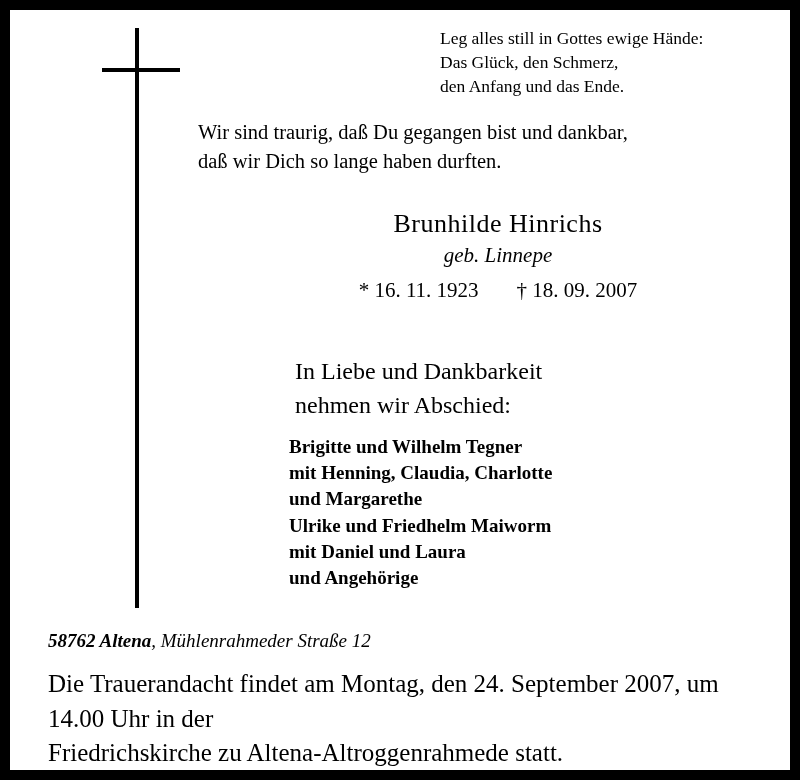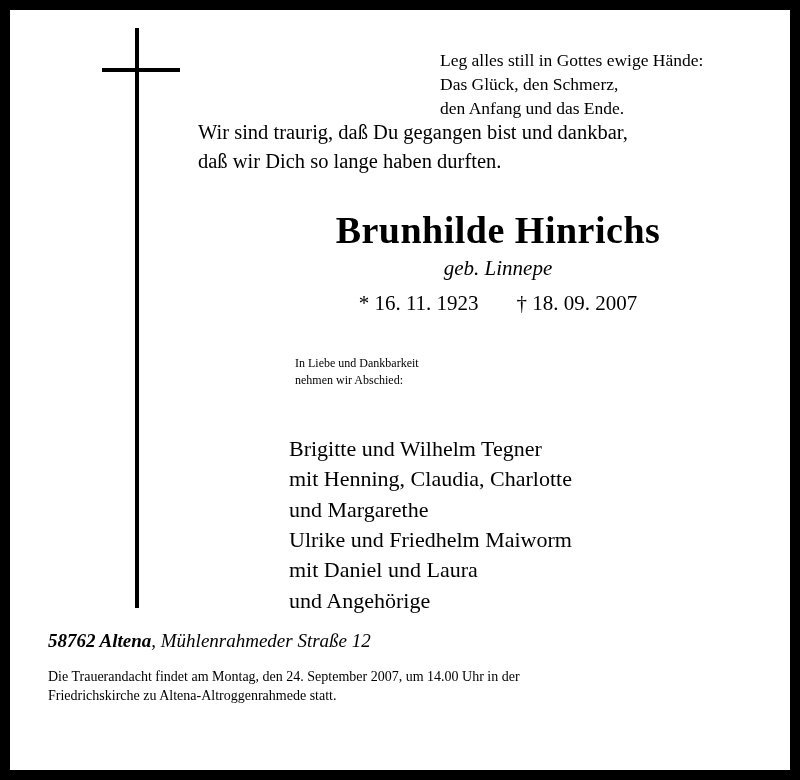--- a/index.html
+++ b/index.html
@@ -51,21 +51,21 @@
     top: 40px;
     width: 78px;
     height: 4px;
     background: #000;
   }
 
   
   .verse {
     position: absolute;
     left: 430px;
-    top: 38px;
+    top: 16px;
     font-size: 17.5px;
     line-height: 1.38;
     text-align: left;
     white-space: pre-line;
   }
 
   
   .intro {
     position: absolute;
     left: 188px;
@@ -79,22 +79,22 @@
 
   
   .name-block {
     position: absolute;
     left: 188px;
     top: 200px;
     width: 600px;
     text-align: center;
   }
   .name {
-    font-size: 38px;
-    font-weight: bold;
+    font-size: 26px;
+    font-weight: normal;
     letter-spacing: 0.5px;
     line-height: 1.1;
   }
   .maiden {
     margin-top: 4px;
     font-size: 21px;
     line-height: 1.2;
     font-style: italic;
   }
   .dates {
@@ -105,33 +105,33 @@
   .dates .gap {
     display: inline-block;
     width: 38px;
   }
 
   
   .farewell {
     position: absolute;
     left: 285px;
     top: 345px;
-    font-size: 12px;
+    font-size: 24px;
     line-height: 1.4;
     text-align: left;
     white-space: pre-line;
   }
 
   
   .family {
     position: absolute;
     left: 279px;
     top: 424px;
-    font-size: 22px;
-    font-weight: normal;
+    font-size: 19px;
+    font-weight: bold;
     line-height: 1.38;
     text-align: left;
     white-space: pre-line;
   }
 
   
   .address {
     position: absolute;
     left: 38px;
     top: 619px;
@@ -141,21 +141,21 @@
   }
   .address .city {
     font-weight: bold;
   }
 
   .service {
     position: absolute;
     left: 38px;
     top: 657px;
     width: 728px;
-    font-size: 14px;
+    font-size: 25px;
     line-height: 1.38;
     white-space: pre-line;
   }
 
   .after {
     position: absolute;
     left: 38px;
     top: 722px;
     font-size: 18.5px;
     line-height: 1.3;

